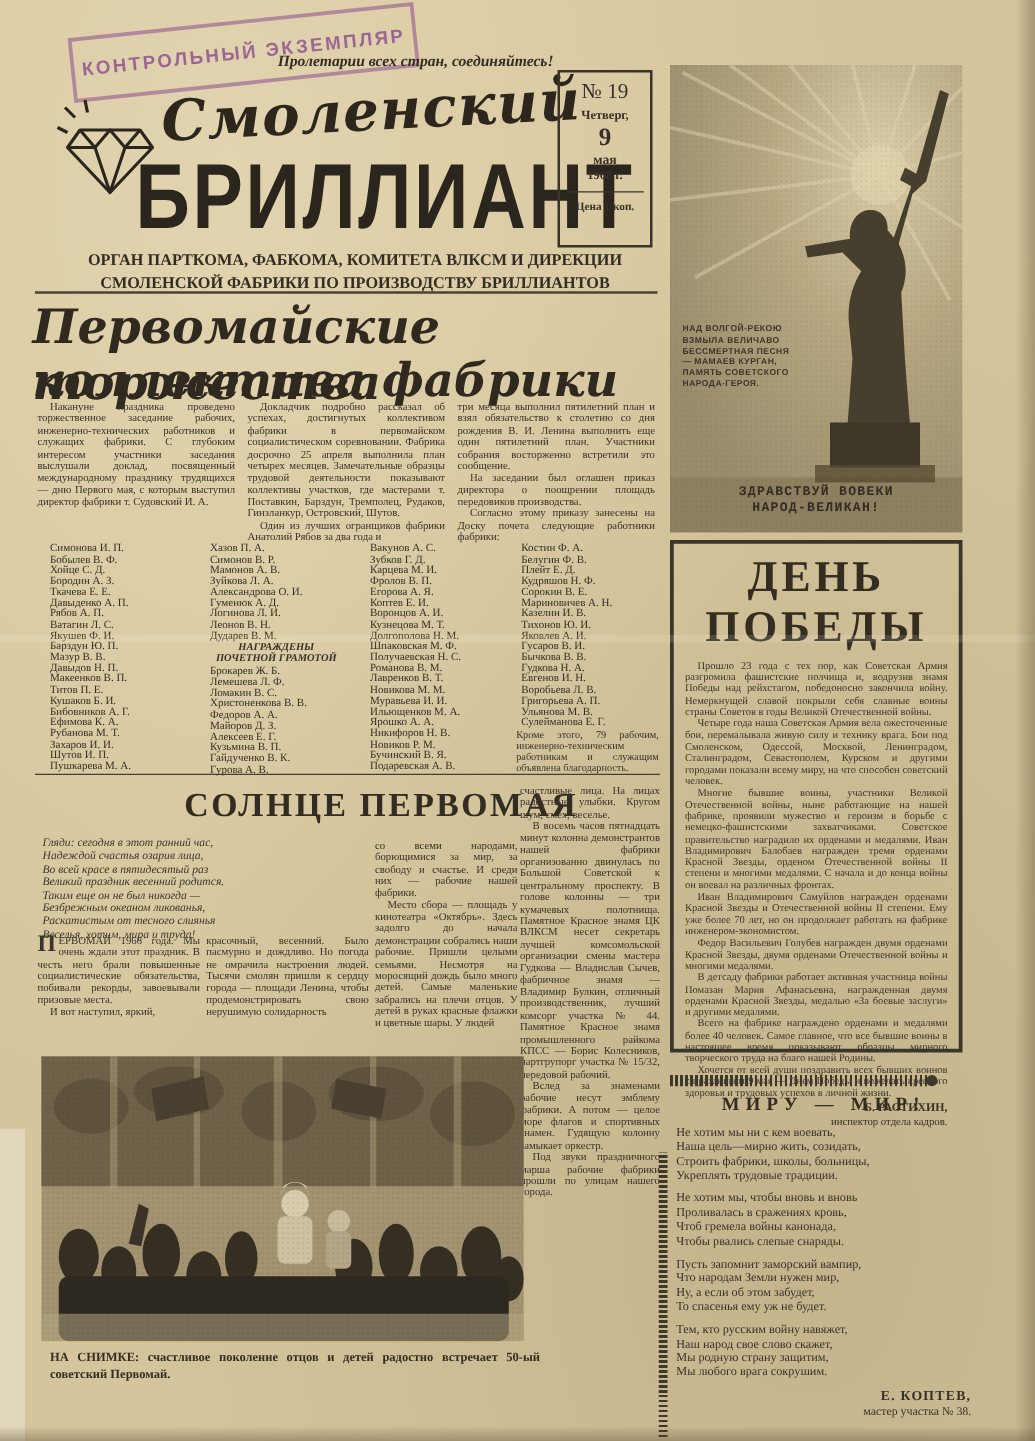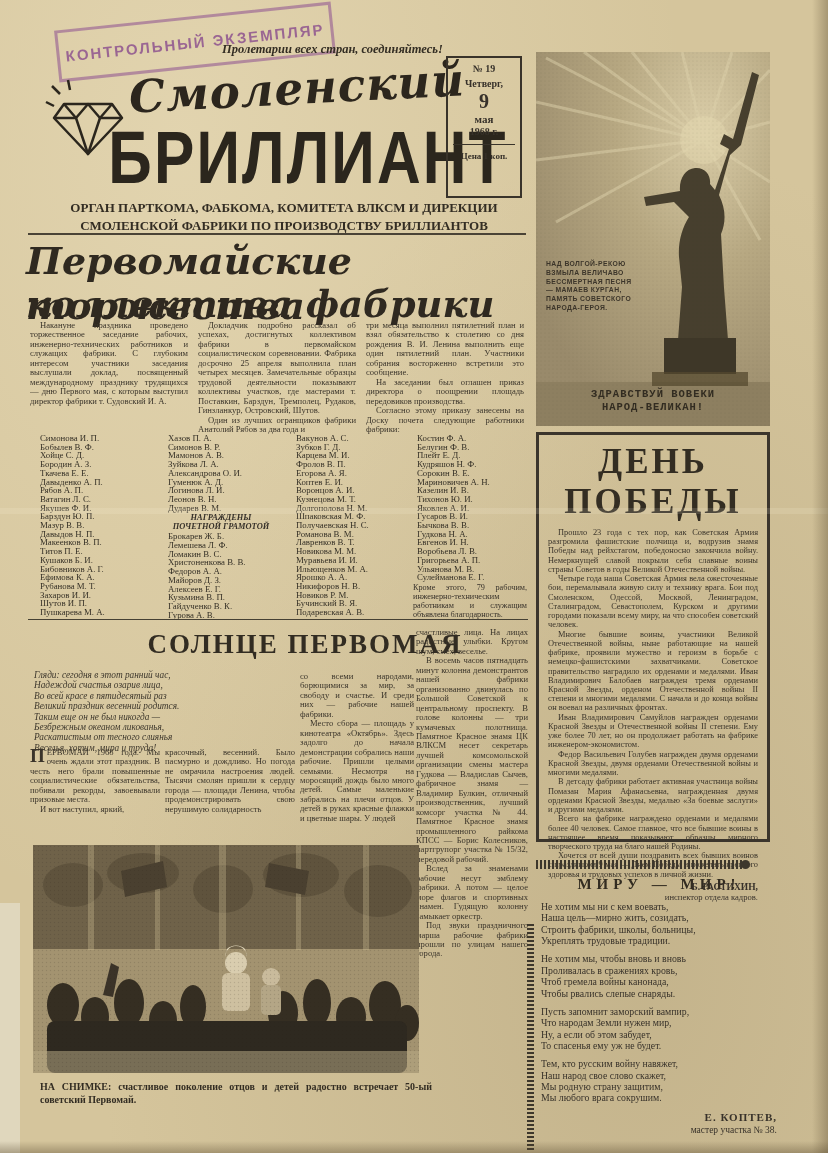--- a/index.html
+++ b/index.html
@@ -15,21 +15,21 @@
     transform:rotate(-6deg);display:flex;align-items:center;justify-content:center;
     color:rgba(134,72,140,.78);font-weight:bold;font-size:15px;letter-spacing:2px;
     font-family:"Liberation Sans",sans-serif;white-space:nowrap;}
   .slogan{left:200px;top:42px;width:265px;text-align:center;font-style:italic;font-weight:bold;font-size:12.5px;color:#332d23;}
   .title-script{left:122px;top:62px;width:350px;text-align:center;font-family:"DejaVu Serif",serif;
     font-style:italic;font-weight:bold;font-size:45px;letter-spacing:1px;color:#2c261d;transform:rotate(-3deg);}
   .title-block{left:92px;top:114px;width:432px;text-align:center;font-family:"Liberation Sans",sans-serif;
     font-weight:bold;font-size:56px;letter-spacing:2px;color:#2b261d;transform:scale(1.08,1.32);transform-origin:center top;}
   .issuebox{left:446px;top:56px;width:76px;height:142px;border:2px solid #39332a;text-align:center;
     display:flex;flex-direction:column;align-items:center;padding-top:5px;box-sizing:border-box;}
-  .iss-num{font-weight:bold;font-size:10px;}
+  .iss-num{font-weight:normal;font-size:17px;}
   .iss-wd{font-size:10px;margin-top:4px;font-weight:bold;}
   .iss-day{font-weight:bold;font-size:20px;margin-top:1px;}
   .iss-mon{font-size:11px;font-weight:bold;}
   .iss-yr{font-size:10px;font-weight:bold;margin-top:1px;}
   .iss-price{font-size:9px;font-weight:bold;border-top:1px solid #39332a;margin-top:7px;padding-top:6px;width:86%;}
   .orglines{left:48px;top:199px;width:472px;text-align:center;font-weight:bold;font-size:13px;line-height:1.35;color:#332d23;}
   .toprule{left:28px;top:233px;width:498px;height:2px;background:#4a4336;}
   
   .headline1{left:26px;top:238px;width:504px;text-align:left;font-family:"DejaVu Serif",serif;
     font-style:italic;font-weight:bold;font-size:38px;color:#2f2920;}

